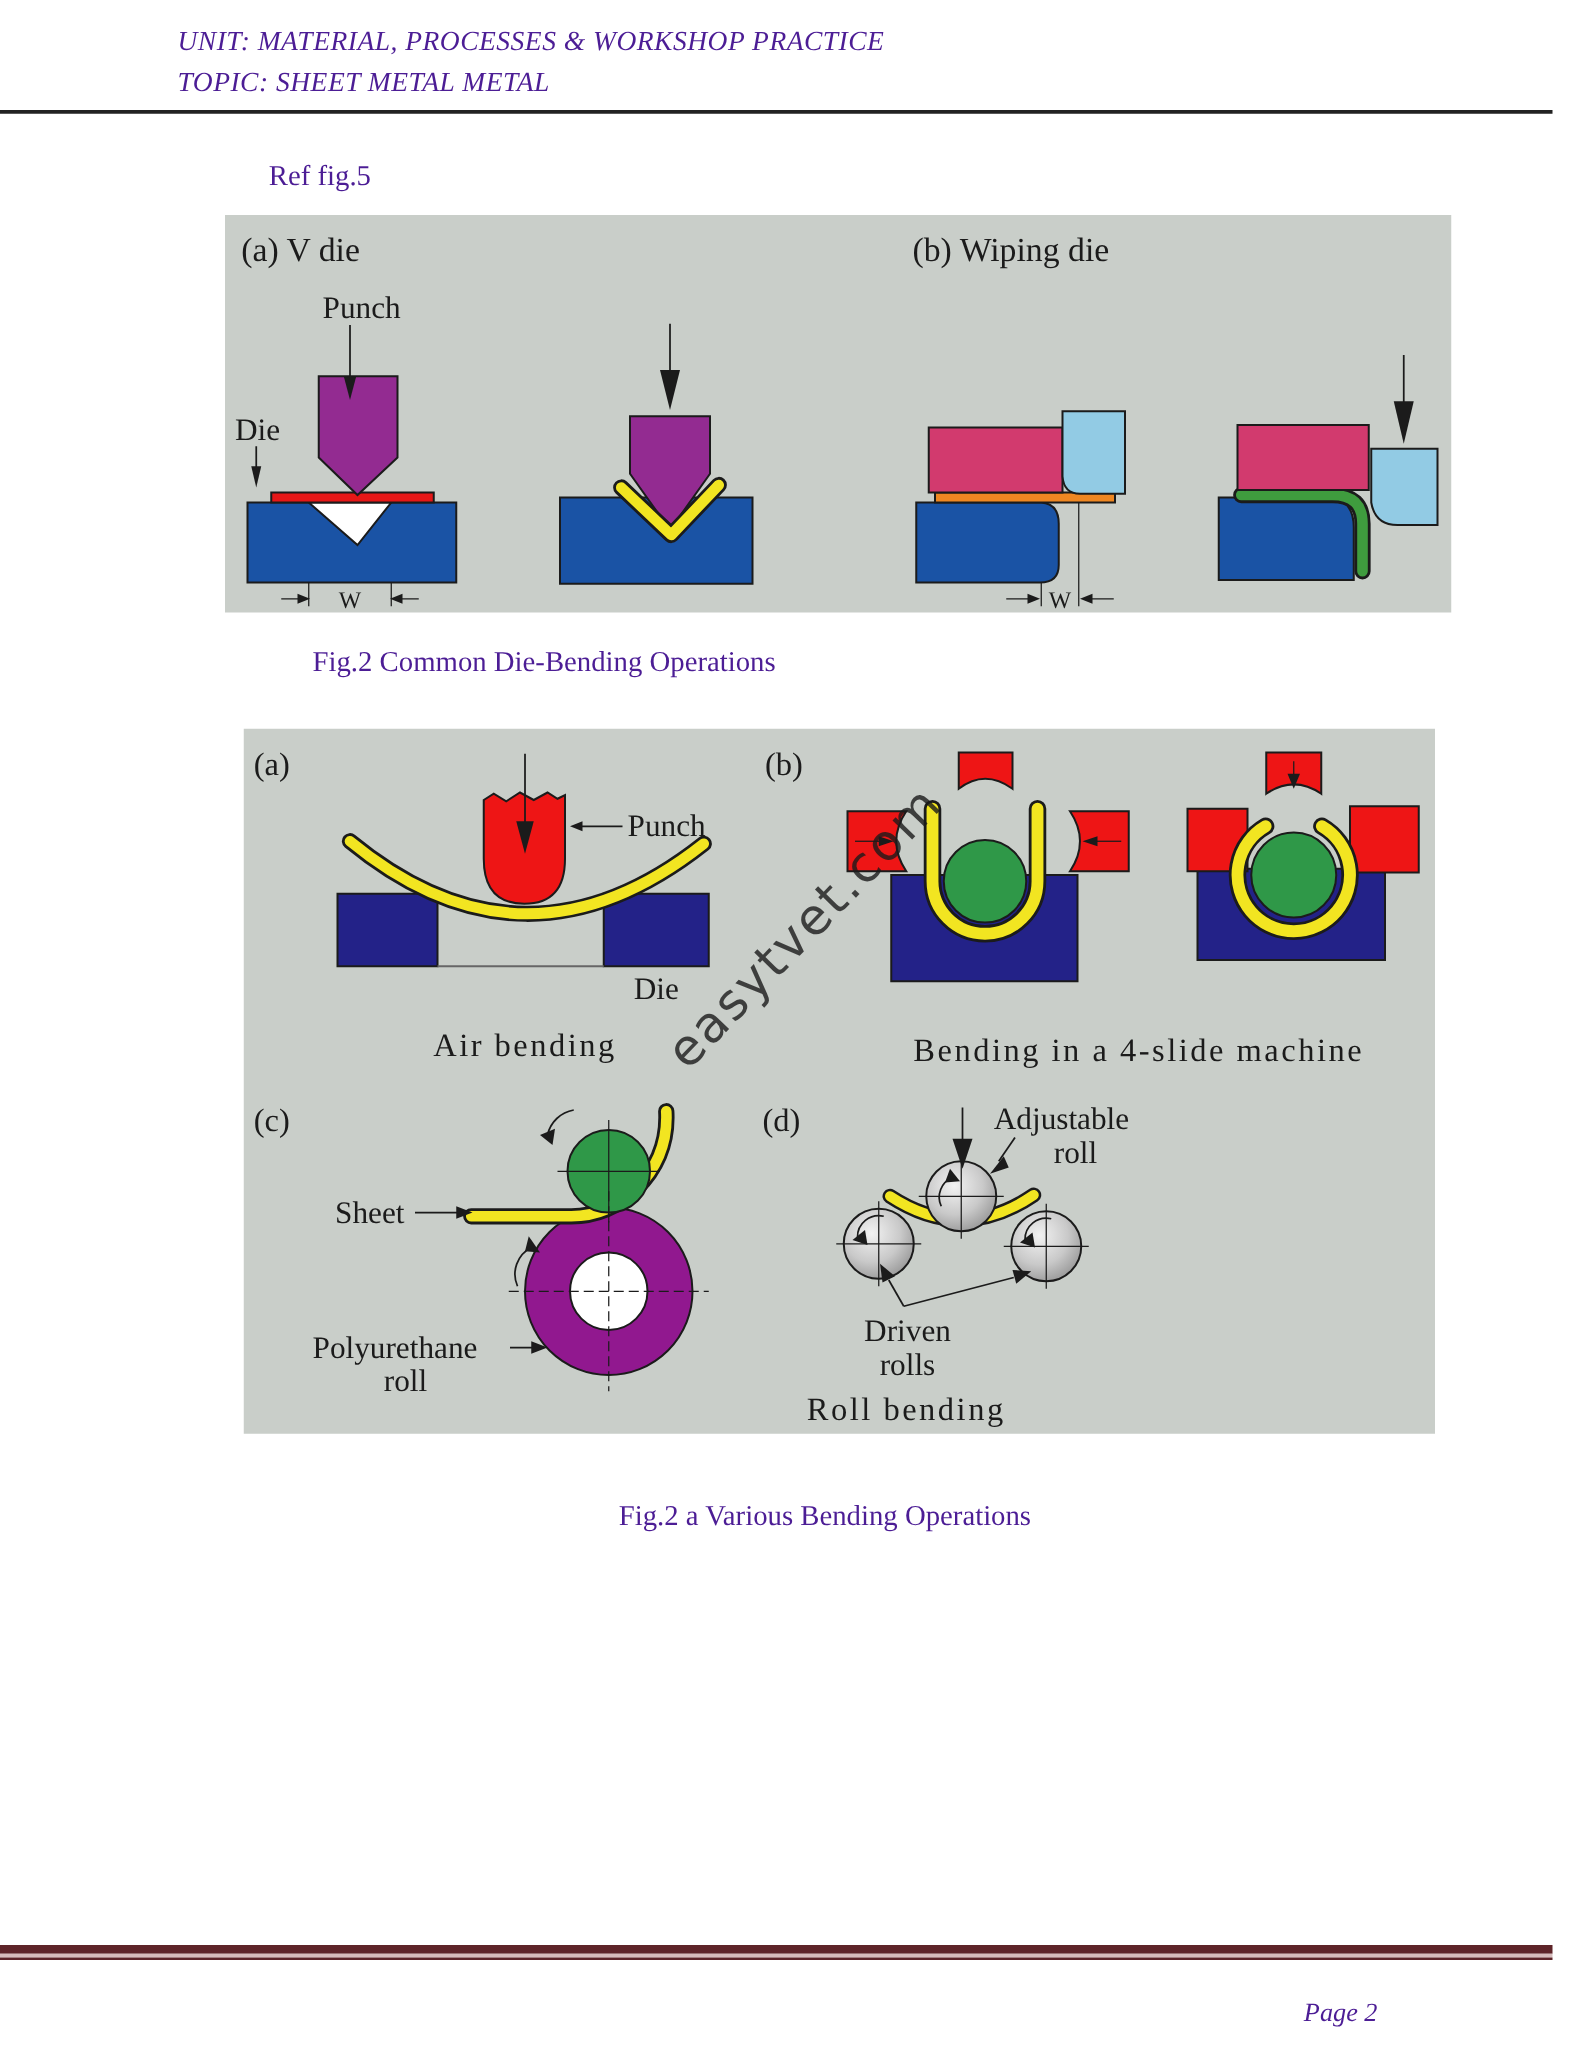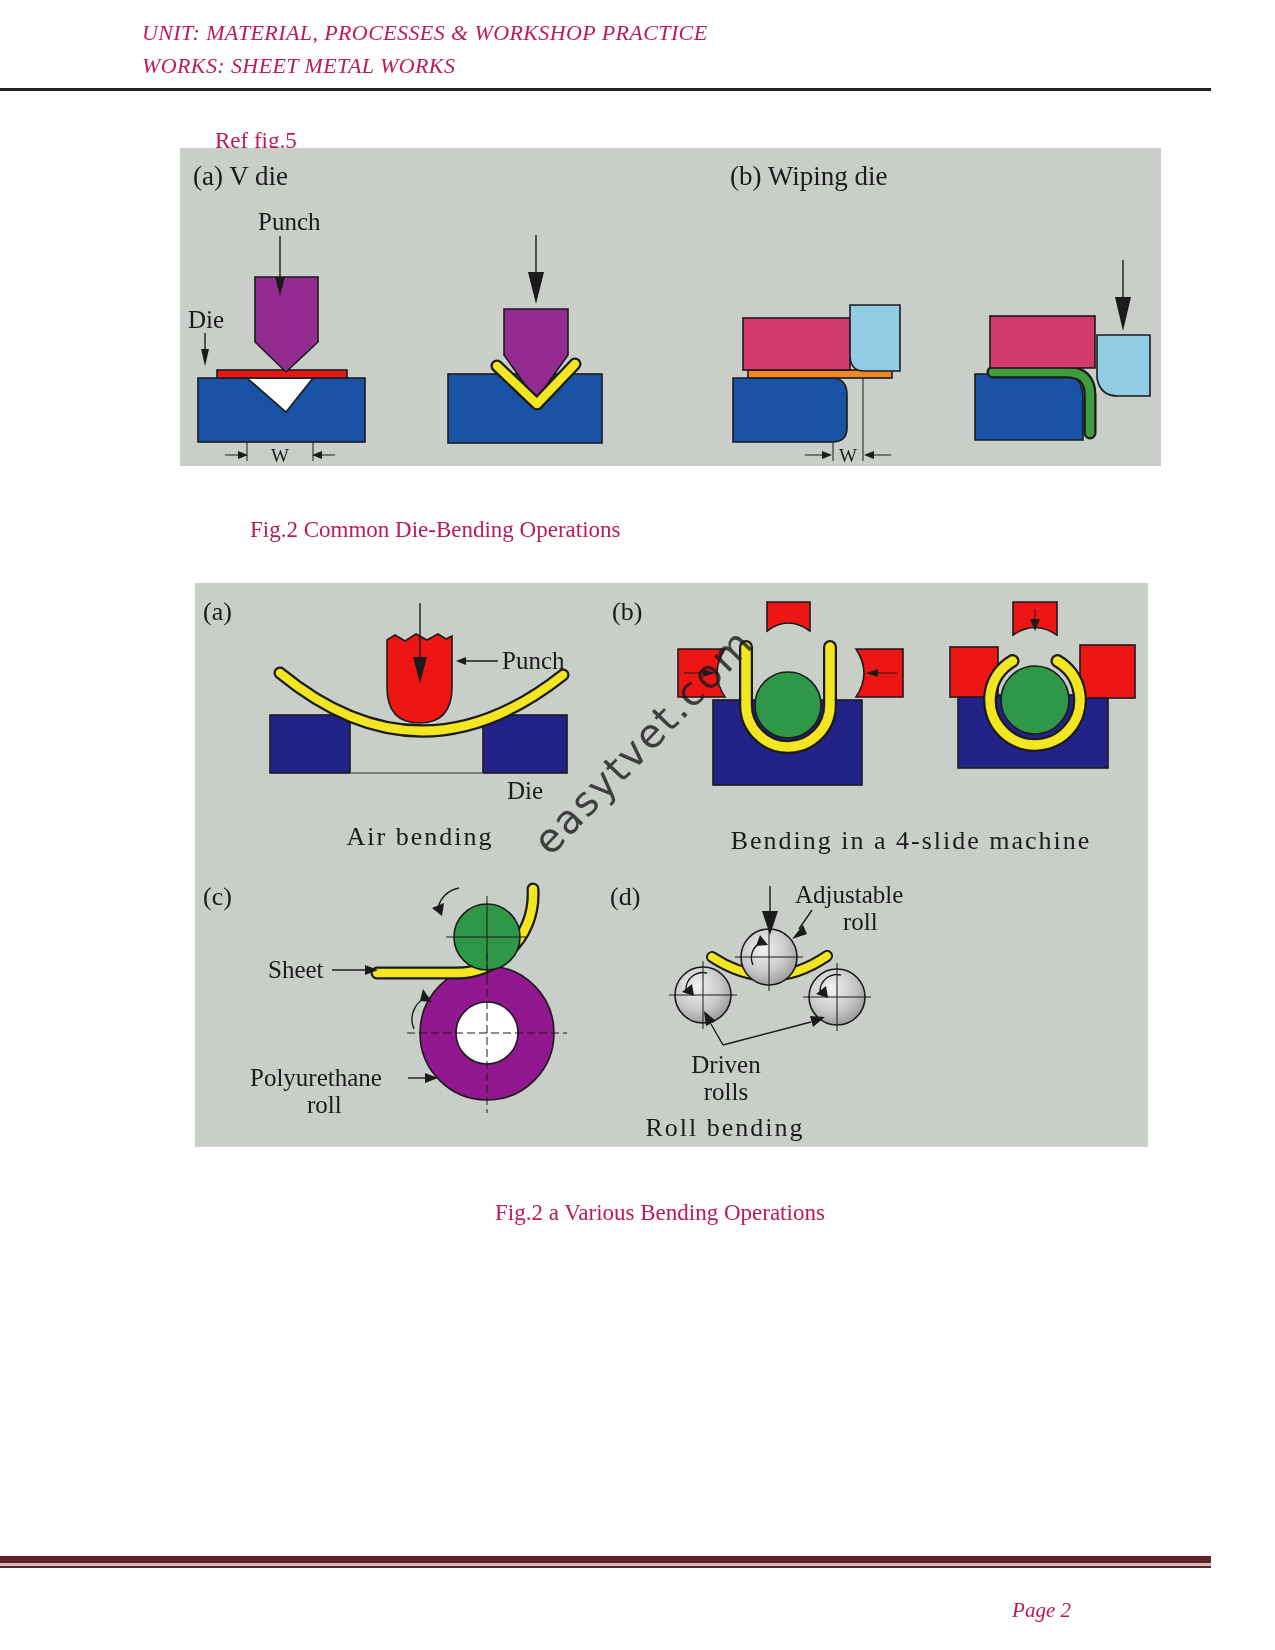--- a/index.html
+++ b/index.html
@@ -1,22 +1,22 @@
 <!DOCTYPE html>
 <html><head>
 <meta charset="utf-8">
 <style>
   html,body{margin:0;padding:0;background:#ffffff;}
   #page{position:relative;width:1211px;height:1650px;background:#ffffff;overflow:hidden;
-        font-family:"Liberation Serif", serif;color:#be185d;}
+        font-family:"Liberation Serif", serif;color:#4c1d95;padding-left:31px;}
   .abs{position:absolute;}
   #doc-header{left:142px;top:16px;font-style:italic;font-size:22px;line-height:1.5;letter-spacing:.4px;}
   #header-rule{left:0;top:88px;width:1275px;height:3px;background:#222;}
   #ref-note{left:215px;top:128px;font-size:23px;}
-  #figure1-box{left:180px;top:148px;width:981px;height:318px;background:#c9cec9;}
+  #figure1-box{left:180px;top:172px;width:981px;height:318px;background:#c9cec9;}
   #caption1{left:250px;top:517px;font-size:23px;}
   #figure2-box{left:195px;top:583px;width:953px;height:564px;background:#c9cec9;}
   #caption2{left:495px;top:1160px;font-size:23px;margin-top:40px;}
   #footer-rule{left:0;top:1556px;width:1275px;}
   #footer-rule .r1{height:7px;background:#5e2429;}
   #footer-rule .r2{height:3px;background:#d7bcbc;}
   #footer-rule .r3{height:2px;background:#5e2429;}
   #footer-left{left:142px;top:1598px;font-style:italic;font-size:21px;}
   #footer-right{right:140px;top:1598px;font-style:italic;font-size:21px;}
   svg{display:block;}
@@ -29,21 +29,21 @@
   .head{fill:#1b1b1b;stroke:none;}
   .wm{font-family:"DejaVu Sans", sans-serif;opacity:.8;letter-spacing:2px;}
 </style>
 </head>
 <body>
 
 <div id="page">
 
   <div id="doc-header" class="abs">
     <div>UNIT: MATERIAL, PROCESSES &amp; WORKSHOP PRACTICE</div>
-    <div>WORKS: SHEET METAL WORKS</div>
+    <div>TOPIC: SHEET METAL METAL</div>
   </div>
   <div id="header-rule" class="abs"></div>
 
   <div id="ref-note" class="abs">Ref fig.5</div>
 
   <div id="figure1-box" class="abs">
     <svg width="981" height="318" viewBox="0 0 981 318">
 
       <text x="13" y="37" font-size="27">(a) V die</text>
       <text x="550" y="37" font-size="27">(b) Wiping die</text>

